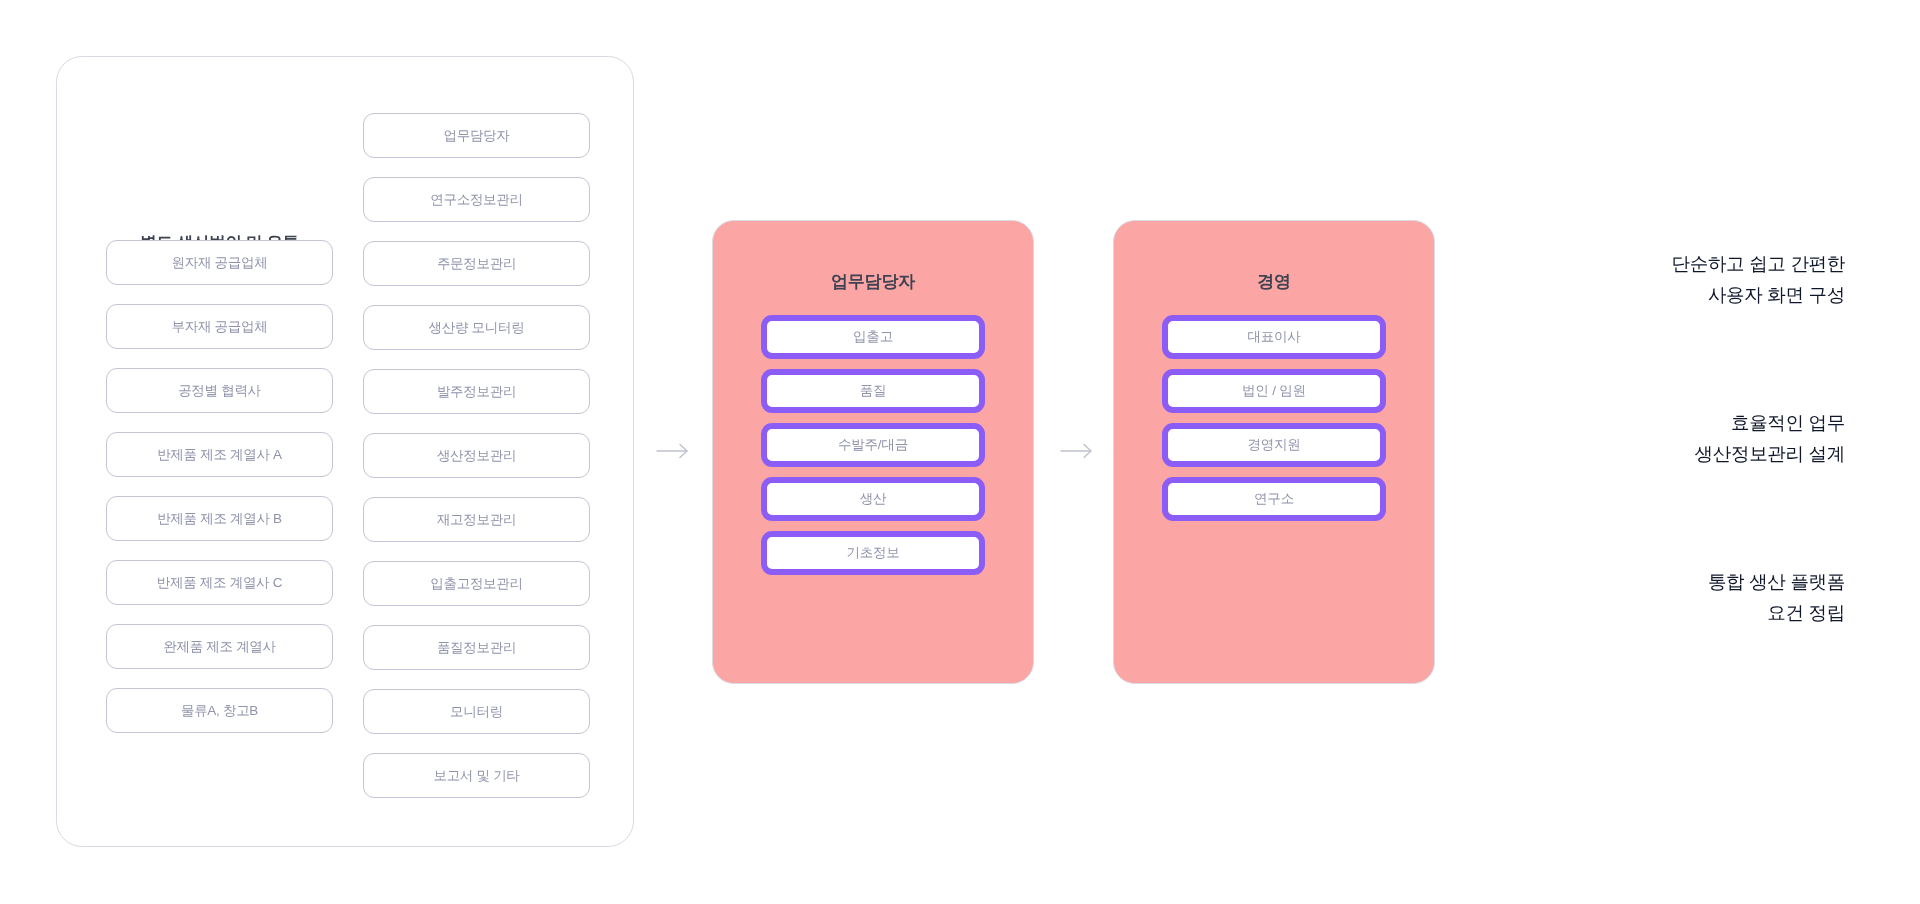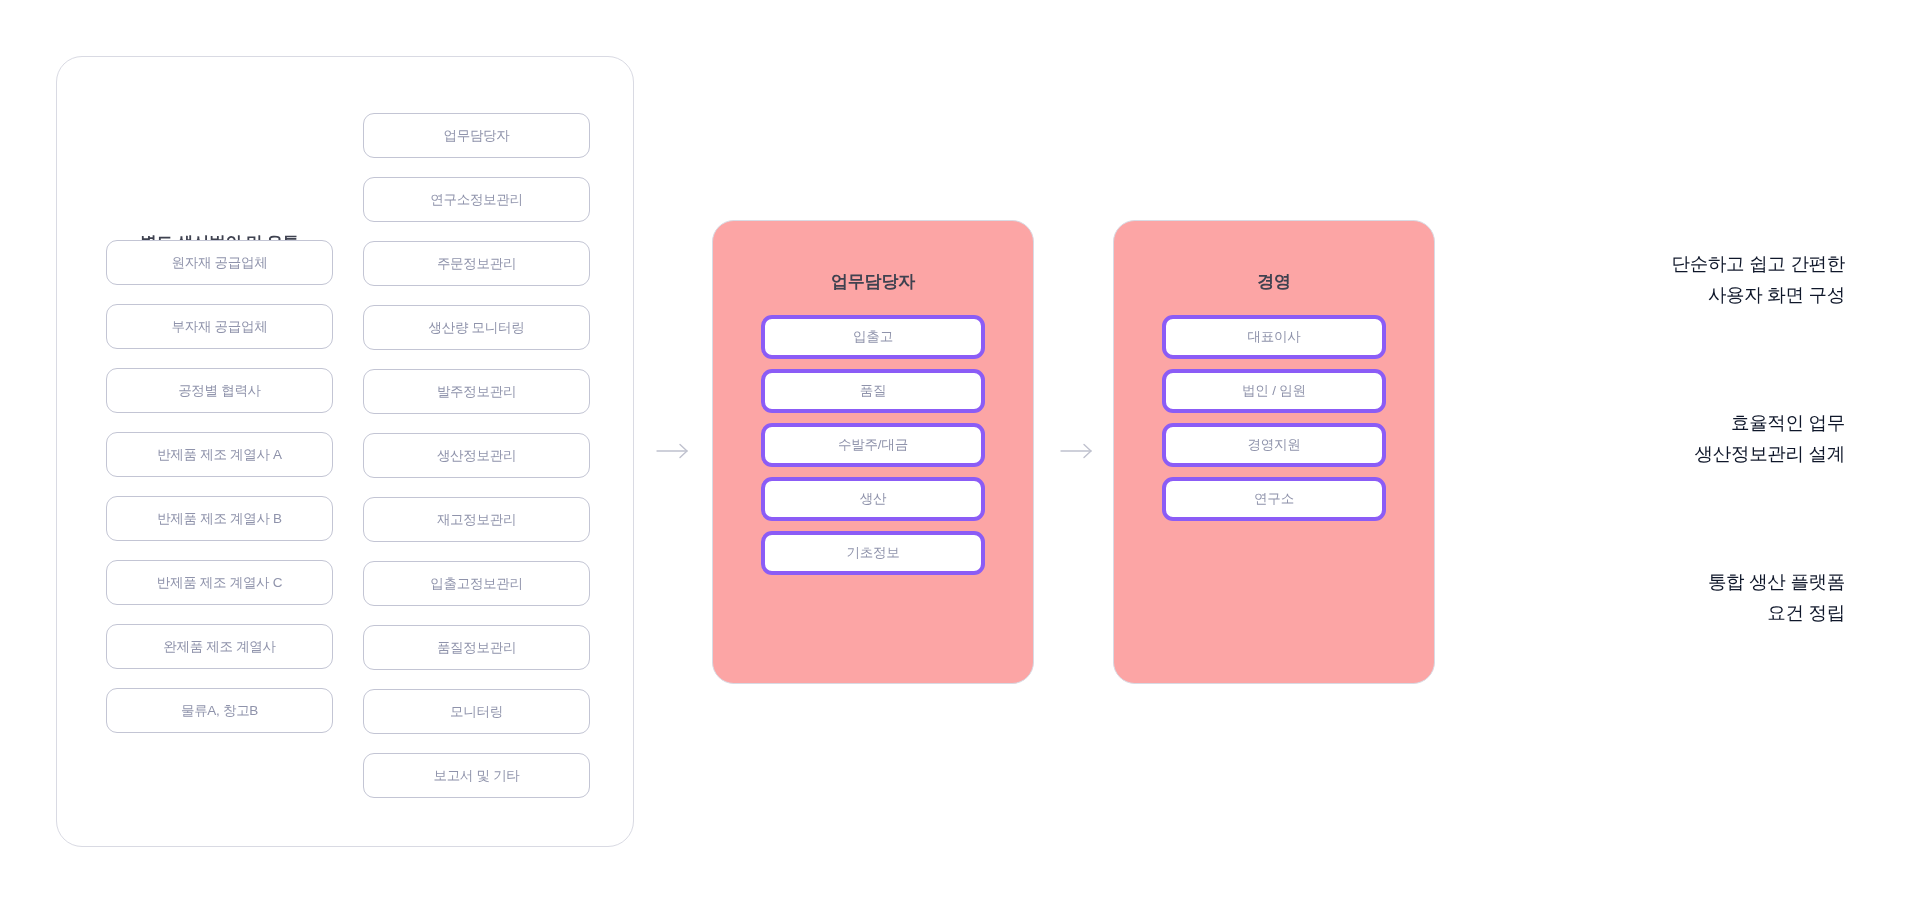--- a/index.html
+++ b/index.html
@@ -62,21 +62,21 @@
   .card-list {
     display: flex;
     flex-direction: column;
     gap: 10px;
     align-items: center;
   }
 
   .pill {
     width: 224px;
     height: 44px;
-    border: 4px solid #8b5cf6;
+    border: 6px solid #8b5cf6;
     border-radius: 11px;
     background: #ffffff;
     display: flex;
     align-items: center;
     justify-content: center;
     font-size: 13.5px;
     color: #8f93ab;
     letter-spacing: -0.2px;
     box-sizing: border-box;
     white-space: nowrap;

